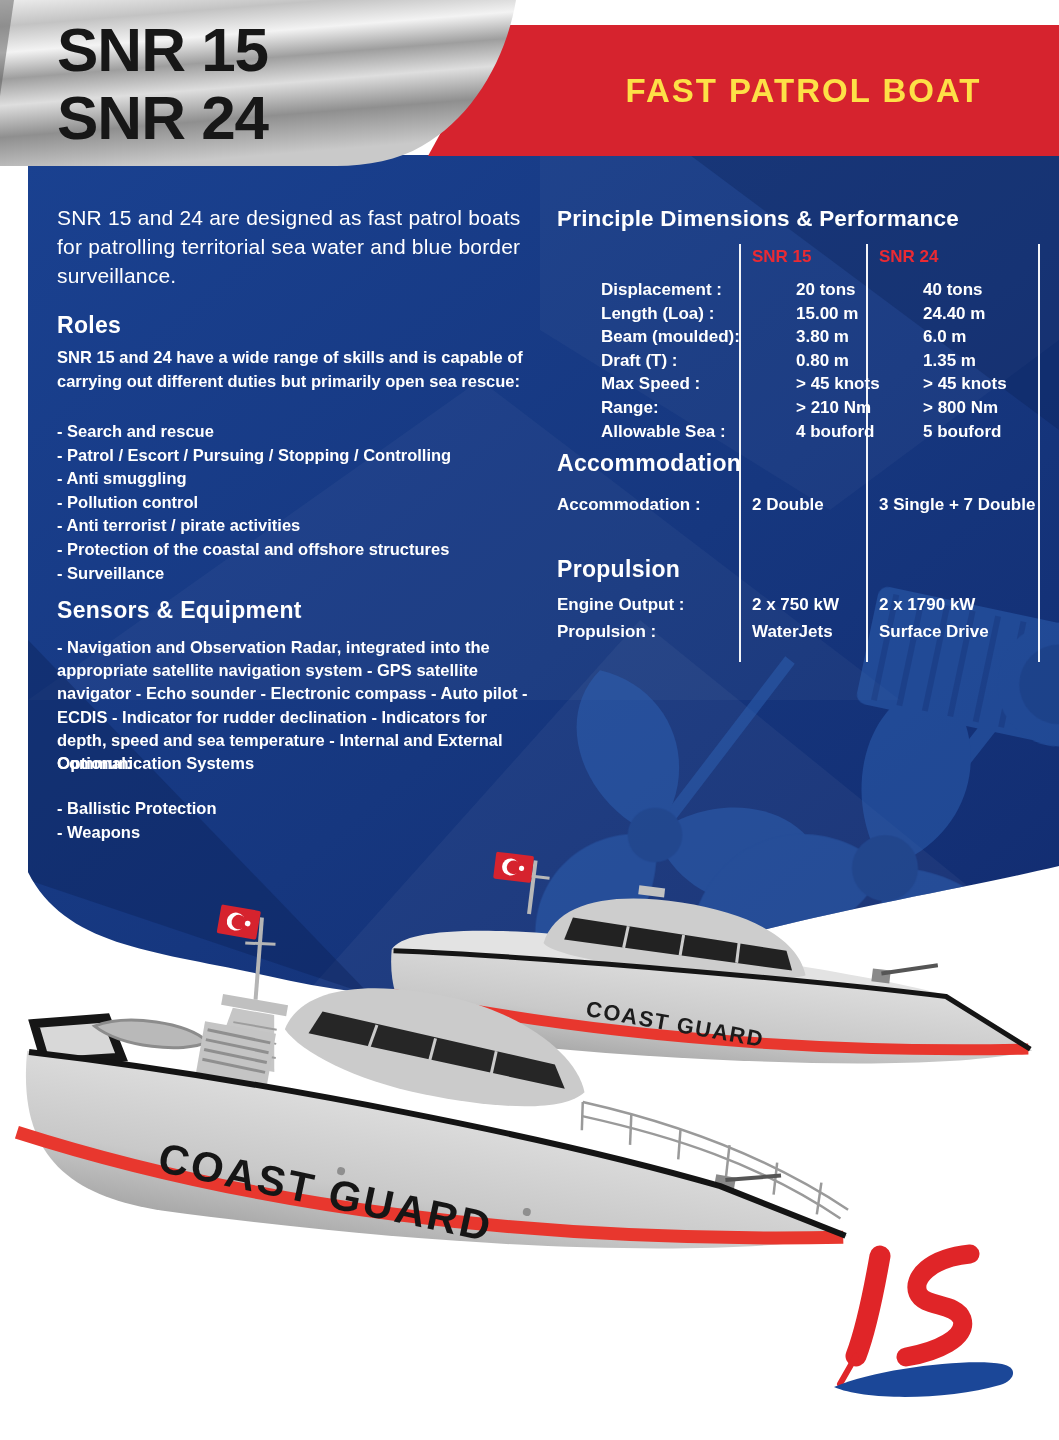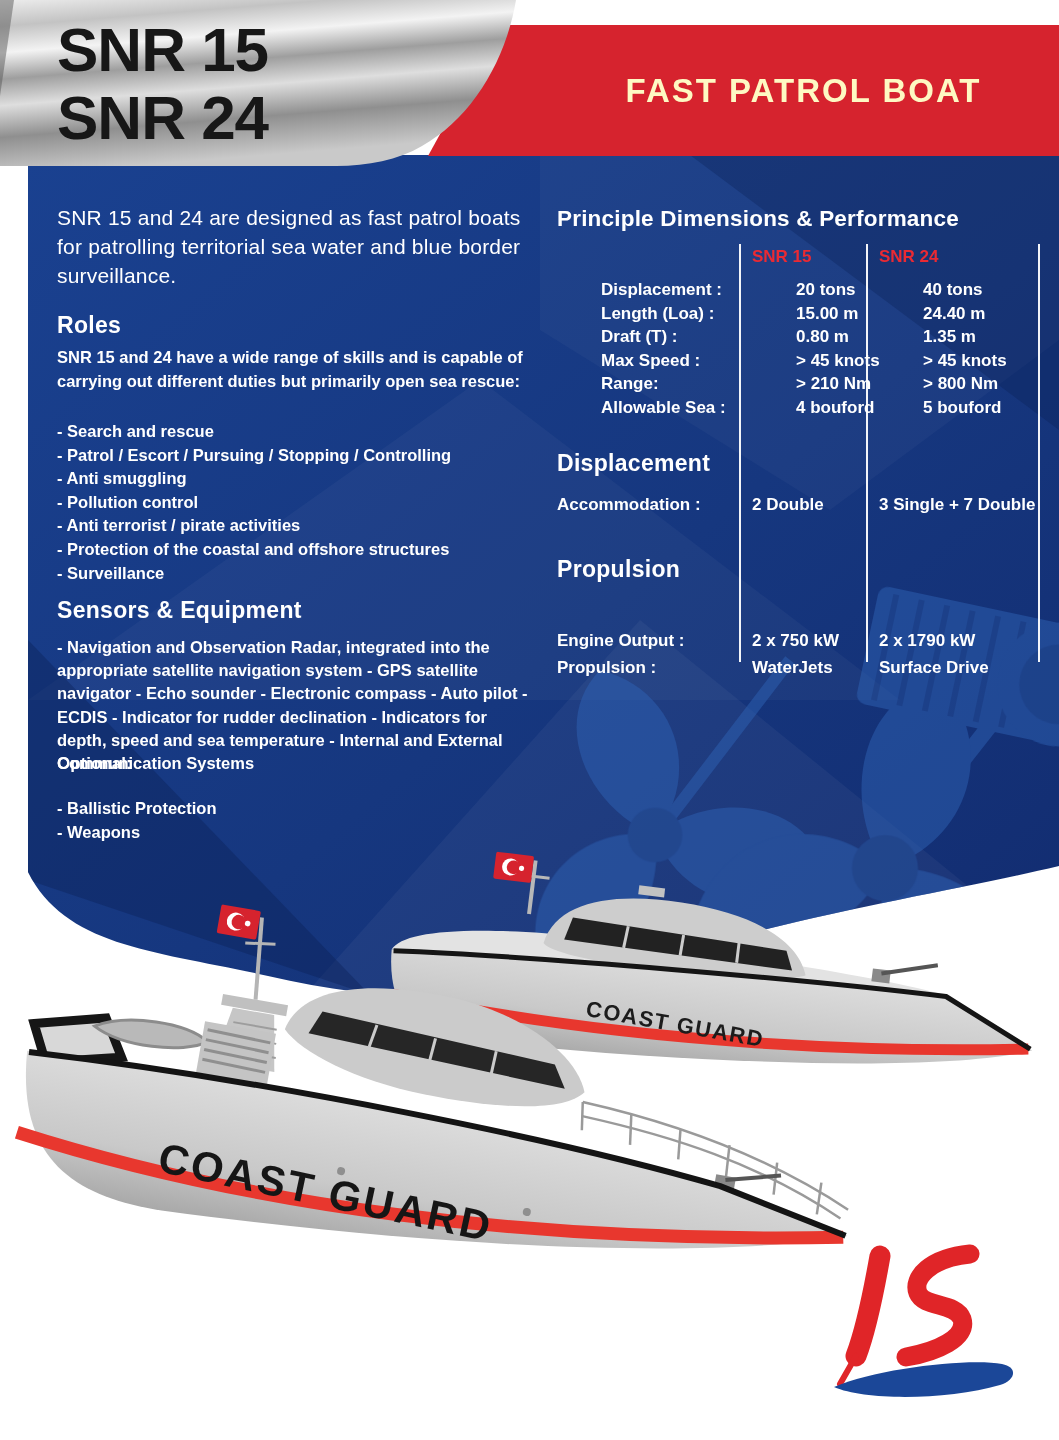--- a/index.html
+++ b/index.html
@@ -4,21 +4,21 @@
 <style>
   html,body{margin:0;padding:0;background:#ffffff;}
   .page{position:relative;width:1059px;height:1440px;background:#fff;overflow:hidden;
         font-family:"Liberation Sans",sans-serif;}
   svg{display:block;}
   
   .banner{position:absolute;left:428px;top:25px;width:631px;height:131px;
           background:var(--banner-red,#d6232e);
           clip-path:polygon(72px 0,100% 0,100% 100%,0 100%);
           z-index:3;display:flex;align-items:center;justify-content:center;padding-left:120px;box-sizing:border-box;}
-  .banner-text{color:#fef9c3;font-size:33px;font-weight:800;letter-spacing:2px;}
+  .banner-text{color:#fde047;font-size:33px;font-weight:800;letter-spacing:2px;}
   .metal-wrap{position:absolute;left:0;top:0;z-index:4;}
   .snr-title{position:absolute;left:57px;top:16px;z-index:5;color:var(--metal-text,#171717);
              font-size:62px;font-weight:800;line-height:68px;letter-spacing:-1px;}
   
   .blue-art{position:absolute;left:0;top:0;z-index:1;}
   
   .txt{position:absolute;color:#fff;z-index:5;}
   .intro{left:57px;top:203px;width:468px;font-size:21px;line-height:29px;font-weight:400;letter-spacing:.2px;}
   .h-left{font-size:23px;font-weight:800;letter-spacing:.3px;}
   .roles-h{left:57px;top:312px;}
@@ -37,21 +37,21 @@
   .ch1{left:752px;top:247px;}.ch2{left:879px;top:247px;}
   .spec-rows{position:absolute;left:557px;z-index:5;color:#fff;font-size:17px;font-weight:700;}
   .spec-rows .row{display:flex;line-height:23.6px;}
   .rows-acc .row,.rows-prop .row{line-height:26.5px;}
   .spec-rows .lbl{width:195px;}
   .spec-rows .v1{width:127px;}
   .rows-dims{top:278px;margin-left:44px;}
   .acc-h{left:557px;top:450px;}
   .rows-acc{top:492px;}
   .prop-h{left:557px;top:556px;}
-  .rows-prop{top:592px;margin-top:36px;}
+  .rows-prop{top:592px;}
   
   .boats{position:absolute;left:0;top:0;z-index:6;}
   
   .brand-logo{position:absolute;left:818px;top:1238px;z-index:7;}
   .brand-name{position:absolute;left:660px;top:1396px;width:360px;text-align:center;z-index:7;
               font-size:31px;color:#1d1d1b;letter-spacing:.2px;}
   .brand-name .light{font-weight:400;}
   .brand-name .bold{font-weight:700;}
 </style>
 </head>
@@ -185,20 +185,25 @@
         <span class="lbl">Displacement :</span>
         <span class="v1">20 tons</span>
         <span class="v2">40 tons</span>
       </div>
     <div class="row">
         <span class="lbl">Length (Loa) :</span>
         <span class="v1">15.00 m</span>
         <span class="v2">24.40 m</span>
       </div>
     <div class="row">
+        <span class="lbl">Beam (moulded):</span>
+        <span class="v1">3.80 m</span>
+        <span class="v2">6.0 m</span>
+      </div>
+    <div class="row">
         <span class="lbl">Draft (T) :</span>
         <span class="v1">0.80 m</span>
         <span class="v2">1.35 m</span>
       </div>
     <div class="row">
         <span class="lbl">Max Speed :</span>
         <span class="v1">&gt; 45 knots</span>
         <span class="v2">&gt; 45 knots</span>
       </div>
     <div class="row">
@@ -206,21 +211,21 @@
         <span class="v1">&gt; 210 Nm</span>
         <span class="v2">&gt; 800 Nm</span>
       </div>
     <div class="row">
         <span class="lbl">Allowable Sea :</span>
         <span class="v1">4 bouford</span>
         <span class="v2">5 bouford</span>
       </div>
   </div>
 
-  <div class="txt h-left acc-h">Displacement</div>
+  <div class="txt h-left acc-h">Accommodation</div>
   <div class="spec-rows rows-acc">
     <div class="row">
         <span class="lbl">Accommodation :</span>
         <span class="v1">2 Double</span>
         <span class="v2">3 Single + 7 Double</span>
       </div>
   </div>
 
   <div class="txt h-left prop-h">Propulsion</div>
   <div class="spec-rows rows-prop">

